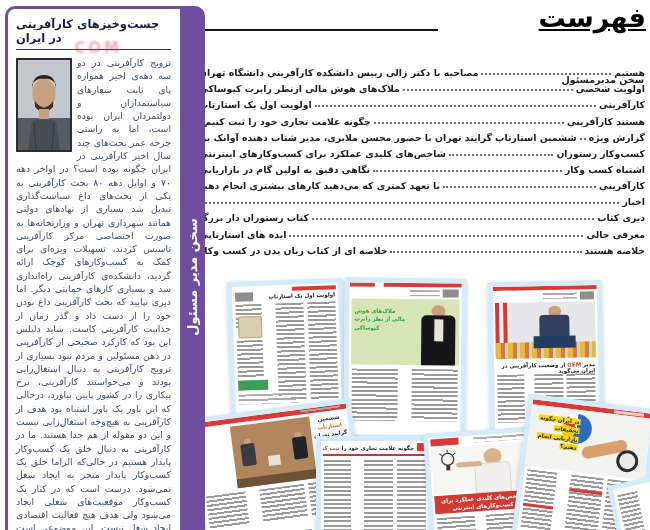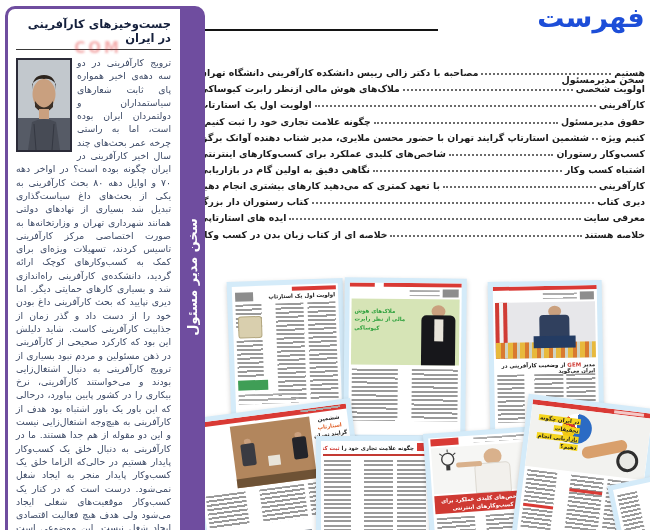--- a/index.html
+++ b/index.html
@@ -1,33 +1,33 @@
 <!DOCTYPE html>
 <html lang="fa" dir="rtl"><head>
 <meta charset="utf-8">
 <style>
   html,body{margin:0;padding:0;background:#ffffff;font-family:"DejaVu Sans",sans-serif;}
   #canvas{position:relative;width:650px;height:530px;background:#fff;overflow:hidden;direction:rtl;}
 
   
-  .toc-title{position:absolute;top:4px;right:4px;width:110px;color:#1d4ed8;font-size:27px;font-weight:bold;text-align:center;line-height:1;letter-spacing:-1px;}
+  .toc-title{position:absolute;top:4px;right:4px;width:110px;color:#000000;font-size:27px;font-weight:bold;text-align:right;line-height:1;letter-spacing:-1px;text-decoration:underline;}
   .toc-rule{position:absolute;top:29px;left:102px;width:336px;height:2px;background:#141414;}
   .toc-section{position:absolute;top:48px;right:6px;font-size:9.5px;font-weight:bold;color:#1c1c1c;margin-top:26px;}
   .toc-list{position:absolute;top:62px;right:5px;width:446px;}
   .toc-row{display:flex;direction:rtl;align-items:flex-end;height:16.15px;color:#1c1c1c;font-weight:bold;font-size:9.3px;white-space:nowrap;overflow:hidden;}
   .toc-label{flex:0 0 auto;}
   .toc-dots{flex:1 1 auto;min-width:6px;margin:0 3px 3px 3px;border-bottom:2px dotted #6b6b6b;height:1px;}
   .toc-desc{flex:0 0 auto;}
 
   
   .editorial{position:absolute;left:5px;top:6px;width:194px;height:536px;background:#fff;border:3px solid #6f4d9f;border-radius:10px;z-index:5;direction:rtl;}
   .spine{position:absolute;top:-1px;bottom:-1px;right:-1px;width:23px;background:#6f4d9f;border-radius:0 8px 8px 0;}
   .spine-label{position:absolute;top:50%;left:50%;transform:translate(-50%,-50%) rotate(-90deg);white-space:nowrap;color:#fff;font-size:13px;font-weight:bold;letter-spacing:1px;}
   .ed-inner{position:absolute;top:0;right:25px;left:4px;bottom:0;padding:8px 6px 0 4px;overflow:hidden;}
-  .ed-title{font-size:11.5px;font-weight:bold;color:#15203c;text-align:right;padding-bottom:4px;}
+  .ed-title{font-size:11.5px;font-weight:bold;color:#15203c;text-align:left;padding-bottom:4px;}
   .ed-title-rule{height:1px;background:#3a3a3a;margin-bottom:6px;}
   .ed-photo{float:left;width:52px;height:90px;border:2px solid #2b2b38;margin:2px 5px 3px 0;background:#c2c8cd;}
   .ed-body{font-size:9.3px;line-height:13.3px;color:#3d4a66;text-align:justify;direction:rtl;}
   .watermark{position:absolute;top:30px;left:6px;width:160px;color:rgba(226,44,44,0.38);font-size:15px;font-weight:bold;letter-spacing:3px;filter:blur(1.2px);direction:ltr;text-align:center;pointer-events:none;}
 
   
   .thumb{position:absolute;background:#d4ebf9;padding:5px;box-shadow:0 2px 5px rgba(0,0,0,0.18);z-index:1;}
   .pg{position:relative;width:100%;height:100%;background:#fff;overflow:hidden;direction:rtl;}
   .sk{background:repeating-linear-gradient(180deg,#9a9a9a 0 2px,rgba(0,0,0,0) 2px 4.3px);}
   .sk2{background:repeating-linear-gradient(180deg,#ababab 0 2px,rgba(0,0,0,0) 2px 4.8px);}
@@ -63,51 +63,56 @@
         <span class="toc-label">اولویت شخصی</span>
         <span class="toc-dots"></span>
         <span class="toc-desc">ملاک‌های هوش مالی ازنظر رابرت کیوساکی</span>
       </div>
       <div class="toc-row">
         <span class="toc-label">کارآفرینی</span>
         <span class="toc-dots"></span>
         <span class="toc-desc">اولویت اول یک استارتاپ</span>
       </div>
       <div class="toc-row">
-        <span class="toc-label">حقوق مدیرمسئول</span>
+        <span class="toc-label">هستند کارآفرینی</span>
         <span class="toc-dots"></span>
         <span class="toc-desc">چگونه علامت تجاری خود را ثبت کنیم؟</span>
       </div>
       <div class="toc-row">
-        <span class="toc-label">کنیم ویژه</span>
+        <span class="toc-label">گزارش ویژه</span>
         <span class="toc-dots"></span>
         <span class="toc-desc">ششمین استارتاپ گرایند تهران با حضور محسن ملایری، مدیر شتاب دهنده آوانک برگزار شد</span>
       </div>
       <div class="toc-row">
         <span class="toc-label">کسب‌وکار رستوران</span>
         <span class="toc-dots"></span>
         <span class="toc-desc">شاخص‌های کلیدی عملکرد برای کسب‌وکارهای اینترنتی</span>
       </div>
       <div class="toc-row">
         <span class="toc-label">اشتباه کسب وکار</span>
         <span class="toc-dots"></span>
         <span class="toc-desc">نگاهی دقیق به اولین گام در بازاریابی</span>
       </div>
       <div class="toc-row">
         <span class="toc-label">کارآفرینی</span>
         <span class="toc-dots"></span>
         <span class="toc-desc">با تعهد کمتری که می‌دهید کارهای بیشتری انجام دهید</span>
       </div>
       <div class="toc-row">
+        <span class="toc-label">اخبار</span>
+        <span class="toc-dots"></span>
+        <span class="toc-desc"></span>
+      </div>
+      <div class="toc-row">
         <span class="toc-label">دیری کتاب</span>
         <span class="toc-dots"></span>
         <span class="toc-desc">کتاب رستوران دار بزرگ</span>
       </div>
       <div class="toc-row">
-        <span class="toc-label">معرفی سایت</span>
+        <span class="toc-label">معرفی حالی</span>
         <span class="toc-dots"></span>
         <span class="toc-desc">ایده های استارتاپی</span>
       </div>
       <div class="toc-row">
         <span class="toc-label">خلاصه هستند</span>
         <span class="toc-dots"></span>
         <span class="toc-desc">خلاصه ای از کتاب زبان بدن در کسب وکار</span>
       </div>
     </div>
 

